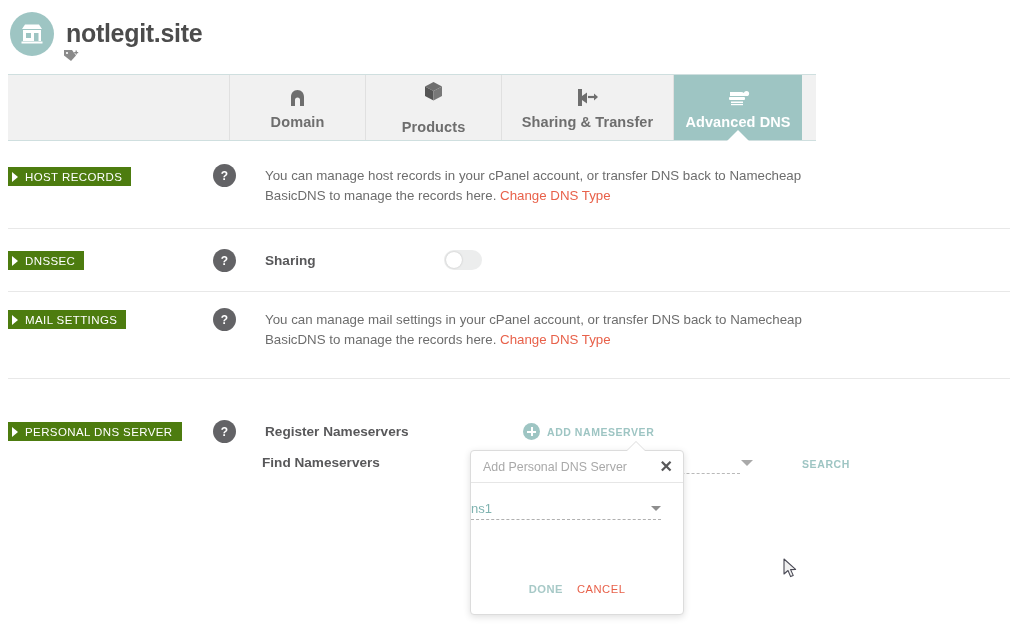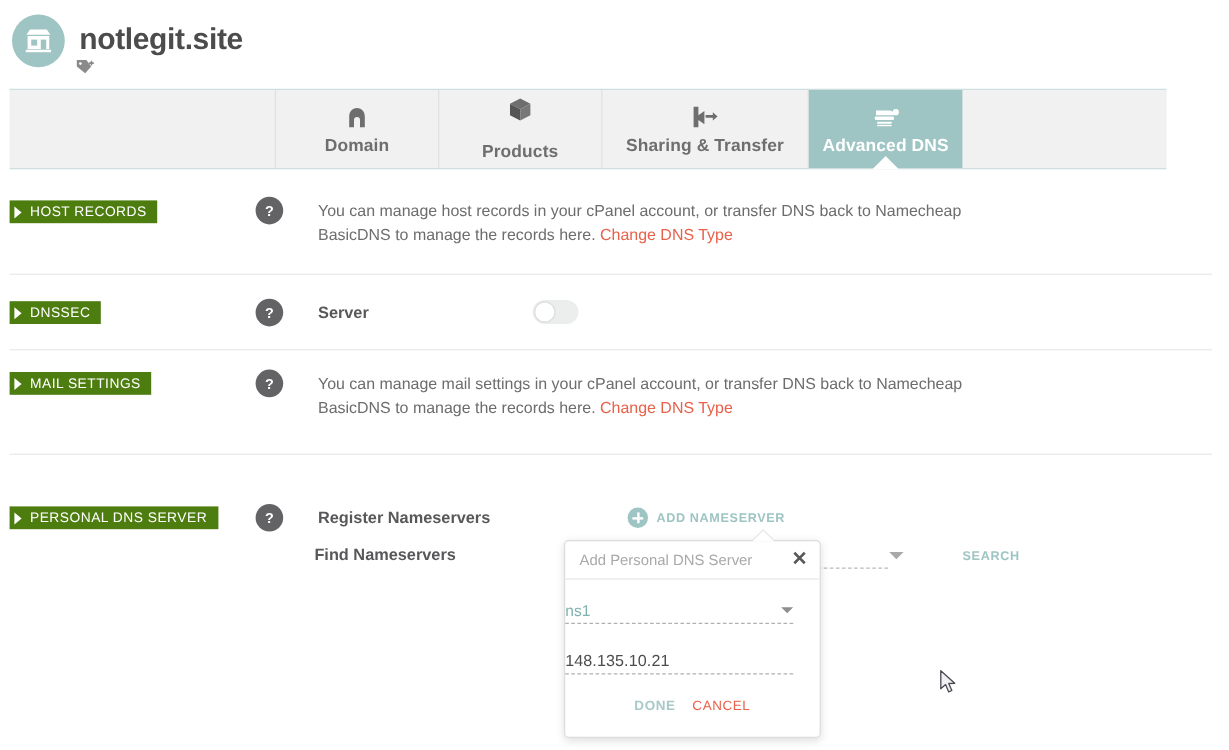--- a/index.html
+++ b/index.html
@@ -34,21 +34,21 @@
     letter-spacing: -0.3px;
   }
   .brand-tag {
     position: absolute; left: 63px; top: 48px;
     width: 18px; height: 16px;
   }
 
   
   .tabbar {
     position: absolute; left: 8px; top: 74px;
-    width: 964px; height: 67px;
+    width: 808px; height: 67px;
     background: #f1f1f1;
     border-top: 1px solid #cfdfdf;
     border-bottom: 1px solid #cfdfdf;
     display: flex;
   }
   .tab-spacer-left { width: 222px; height: 100%; border-right: 1px solid #e0e0e0; }
   .tab {
     position: relative;
     height: 100%;
     display: flex; flex-direction: column;
@@ -328,21 +328,21 @@
   </div>
 
   <div class="divider" style="top:228px;"></div>
 
   <div class="ribbon" style="left:8px; top:251px;">
     <span>DNSSEC</span>
   </div>
   <div class="help" style="left:213px; top:249px;">
     <span>?</span>
   </div>
-  <div class="field-label" style="left:265px; top:253px;">Server</div>
+  <div class="field-label" style="left:265px; top:253px;">Sharing</div>
   <div class="toggle" style="left:444px; top:250px;">
     <span class="knob"></span>
   </div>
 
   <div class="divider" style="top:291px;"></div>
 
   <div class="ribbon" style="left:8px; top:310px;">
     <span>MAIL SETTINGS</span>
   </div>
   <div class="help" style="left:213px; top:308px;">
@@ -383,23 +383,20 @@
     <div class="modal-head">
       <span class="modal-title">Add Personal DNS Server</span>
       <span class="modal-close">✕</span>
     </div>
 
     <div class="modal-row r1">
       <span class="modal-val-teal">ns1</span>
       <span class="modal-caret"></span>
     </div>
 
-    <div class="modal-row r2">
-      <span class="modal-val-dark">148.135.10.21</span>
-    </div>
 
     <div class="modal-actions">
       <span class="btn-done">DONE</span>
       <span class="btn-cancel">CANCEL</span>
     </div>
   </div>
 
   <div class="cursor">
     <svg width="16" height="22" viewBox="0 0 16 22" aria-hidden="true">
       <path d="M1 1 L1 16 L5 12.5 L7.6 18.6 L10.2 17.4 L7.6 11.6 L12.6 11.4 Z" fill="#f0f0f0" stroke="#4a4a55" stroke-width="1.1" stroke-linejoin="round"></path>

